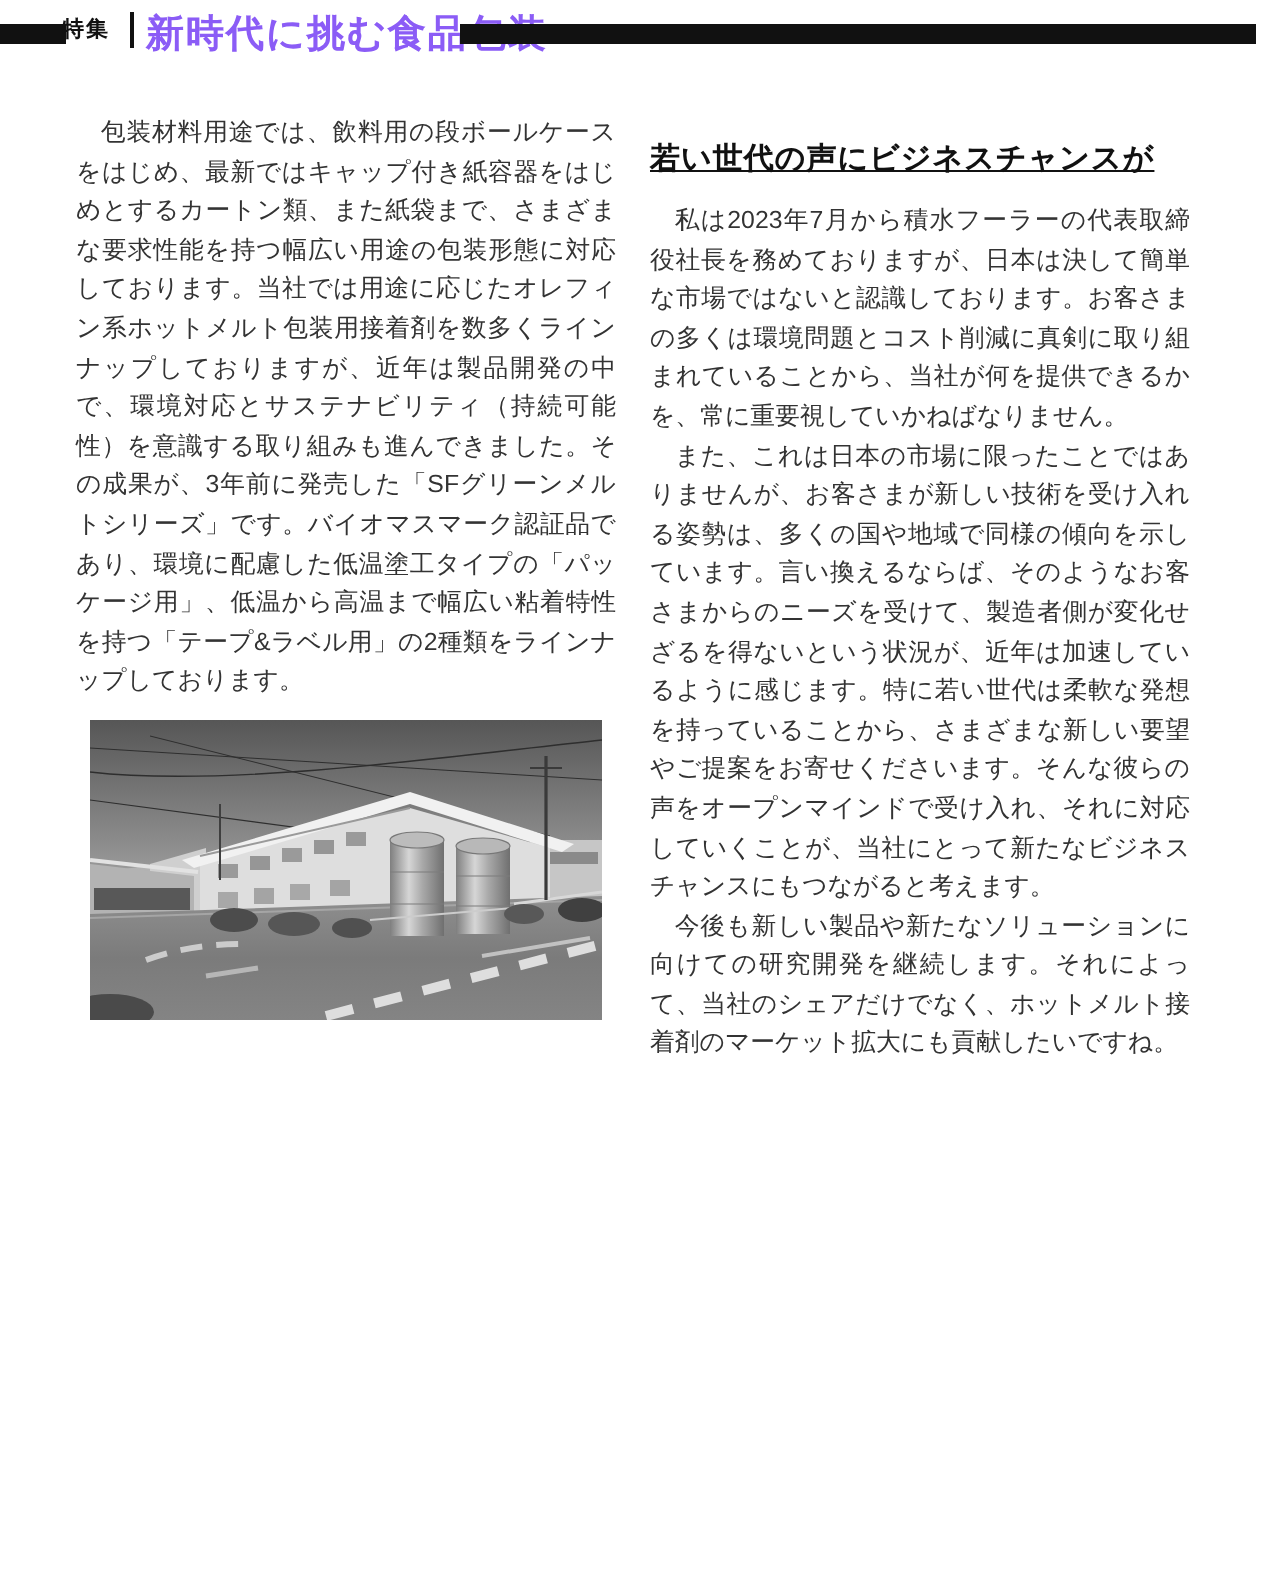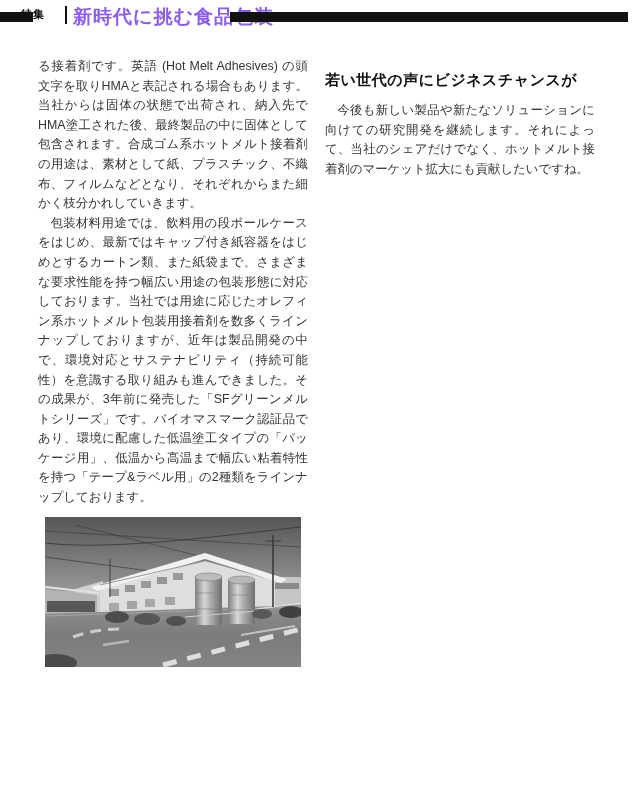--- a/index.html
+++ b/index.html
@@ -9,21 +9,21 @@
     font-family: "Liberation Sans", "DejaVu Sans", sans-serif;
     color: #333333;
     overflow: hidden;
     position: relative;
   }
   
   .hdr-bar { position: absolute; background: #111111; height: 10px; top: 12px; }
   .hdr-bar-left  { left: 0; width: 33px; }
   .hdr-bar-right { left: 230px; right: 10px; }
   .hdr-label {
-    position: absolute; left: 21px; top: 7px;
+    position: absolute; left: 31px; top: 7px;
     font-size: 11px; font-weight: bold; color: #111;
     letter-spacing: 1px; white-space: nowrap;
   }
   .hdr-divider { position: absolute; left: 65px; top: 6px; width: 2px; height: 18px; background: #111; }
   .hdr-title {
     position: absolute; left: 73px; top: 4px;
     font-size: 19px; font-weight: bold; color: #8b5cf6;
     letter-spacing: 1px; white-space: nowrap;
   }
   
@@ -33,40 +33,39 @@
     text-align: justify; text-justify: inter-character;
     color: #333333;
   }
   .col-left  { left: 38px; }
   .col-right { left: 325px; }
   .col p { margin: 0; text-indent: 1em; }
   .col p.no-indent { text-indent: 0; }
   .section-heading {
     font-size: 15px; font-weight: bold; color: #111;
     margin: 13px 0 11px 0; letter-spacing: 0.5px;
-    line-height: 20px; text-indent: 0;
+    line-height: 20px; text-indent: 0; text-decoration: underline;
   }
   .para-last { position: relative; }
   
   .figure { margin-top: 9px; }
   .photo { display: block; margin: 0 auto; width: 256px; height: 150px; }
 </style>
 </head>
 <body>
 
 <div>
   <div class="hdr-bar hdr-bar-left"></div>
   <div class="hdr-label">特集</div>
   <div class="hdr-divider"></div>
   <div class="hdr-title">新時代に挑む食品包装</div>
   <div class="hdr-bar hdr-bar-right"></div>
 </div>
 
 <div class="col col-left">
-  <p class="no-indent">る接着剤です。英語 (Hot Melt Adhesives) の頭文字を取りHMAと表記される場合もあります。当社からは固体の状態で出荷され、納入先でHMA塗工された後、最終製品の中に固体として包含されます。合成ゴム系ホットメルト接着剤の用途は、素材として紙、プラスチック、不織布、フィルムなどとなり、それぞれからまた細かく枝分かれしていきます。</p>
   <p>包装材料用途では、飲料用の段ボールケースをはじめ、最新ではキャップ付き紙容器をはじめとするカートン類、また紙袋まで、さまざまな要求性能を持つ幅広い用途の包装形態に対応しております。当社では用途に応じたオレフィン系ホットメルト包装用接着剤を数多くラインナップしておりますが、近年は製品開発の中で、環境対応とサステナビリティ（持続可能性）を意識する取り組みも進んできました。その成果が、3年前に発売した「SFグリーンメルトシリーズ」です。バイオマスマーク認証品であり、環境に配慮した低温塗工タイプの「パッケージ用」、低温から高温まで幅広い粘着特性を持つ「テープ&amp;ラベル用」の2種類をラインナップしております。</p>
 
   <div class="figure">
     <svg class="photo" viewBox="0 0 256 150" xmlns="http://www.w3.org/2000/svg" aria-hidden="true">
       <defs>
         <linearGradient id="sky" x1="0" y1="0" x2="0" y2="1">
           <stop offset="0" stop-color="#565656"></stop>
           <stop offset="0.65" stop-color="#8f8f8f"></stop>
           <stop offset="1" stop-color="#b2b2b2"></stop>
         </linearGradient>
@@ -145,17 +144,19 @@
       <path d="M28,120 Q50,112 76,112" stroke="#d9d9d9" stroke-width="3" stroke-dasharray="11 7" fill="none" opacity="0.85"></path>
       <path d="M196,118 L250,109" stroke="#d2d2d2" stroke-width="2" fill="none" opacity="0.8"></path>
       <path d="M58,128 L84,124" stroke="#cfcfcf" stroke-width="2.5" fill="none" opacity="0.7"></path>
     </svg>
 
   </div>
 </div>
 
 <div class="col col-right">
   <h2 class="section-heading">若い世代の声にビジネスチャンスが</h2>
+  <p>私は2023年7月から積水フーラーの代表取締役社長を務めておりますが、日本は決して簡単な市場ではないと認識しております。お客さまの多くは環境問題とコスト削減に真剣に取り組まれていることから、当社が何を提供できるかを、常に重要視していかねばなりません。</p>
+  <p>また、これは日本の市場に限ったことではありませんが、お客さまが新しい技術を受け入れる姿勢は、多くの国や地域で同様の傾向を示しています。言い換えるならば、そのようなお客さまからのニーズを受けて、製造者側が変化せざるを得ないという状況が、近年は加速しているように感じます。特に若い世代は柔軟な発想を持っていることから、さまざまな新しい要望やご提案をお寄せくださいます。そんな彼らの声をオープンマインドで受け入れ、それに対応していくことが、当社にとって新たなビジネスチャンスにもつながると考えます。</p>
   <p class="para-last">
     <span>今後も新しい製品や新たなソリューションに向けての研究開発を継続します。それによって、当社のシェアだけでなく、ホットメルト接着剤のマーケット拡大にも貢献したいですね。</span>
     
   </p>
 </div>
 
 </body></html>

